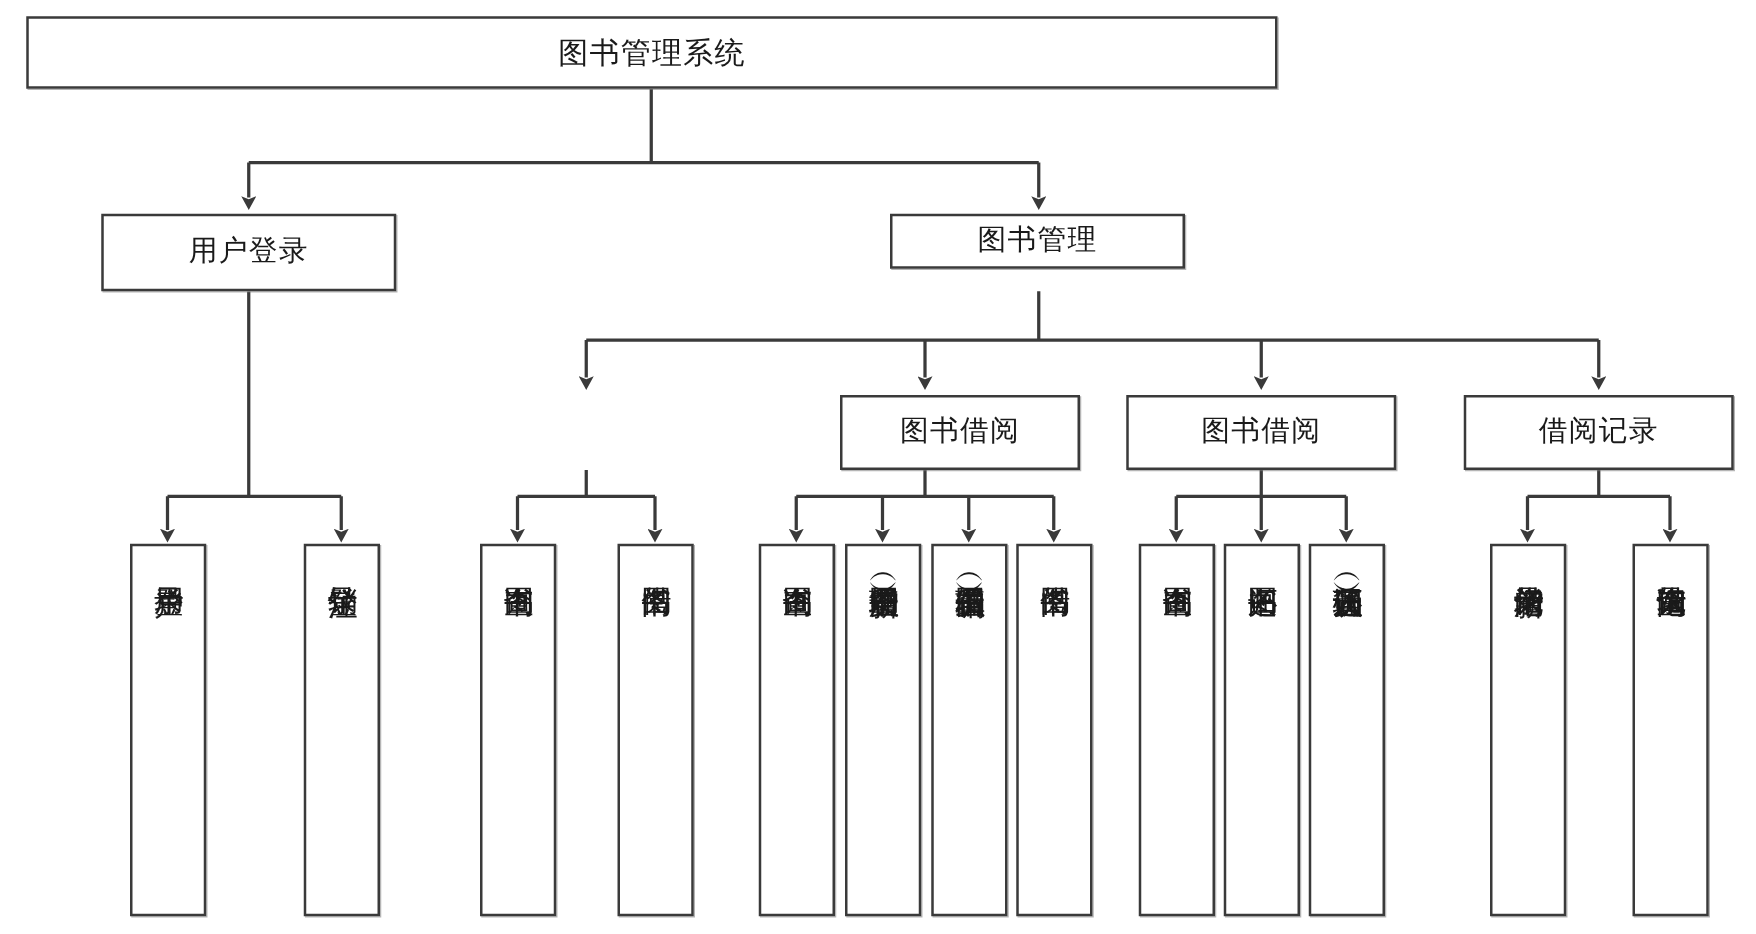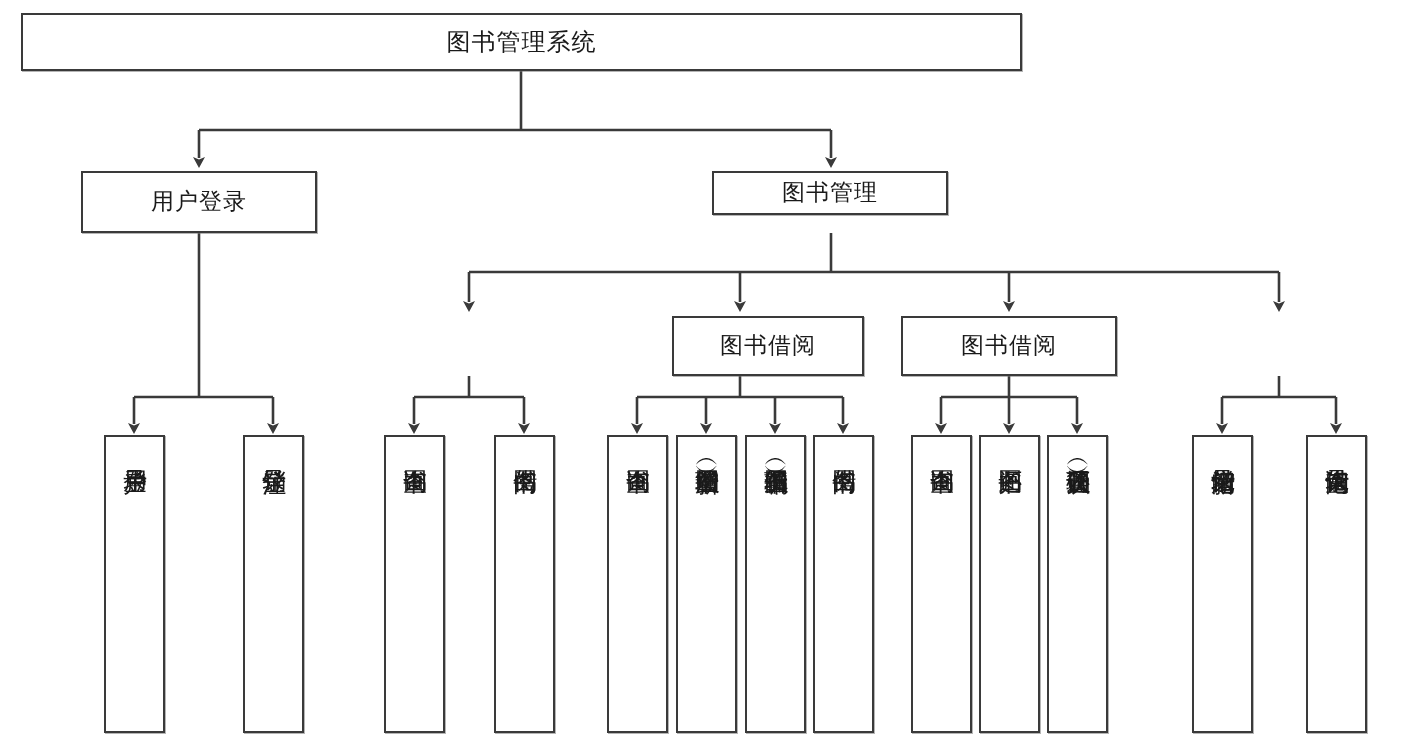--- a/index.html
+++ b/index.html
@@ -133,20 +133,23 @@
   <div class="node horiz" style="left:712px; top:171px; width:236px; height:44px;">
     <span>图书管理</span>
   </div>
 
   <div class="node horiz" style="left:632px; top:316px; width:192px; height:60px;margin-left:40px;">
     <span>图书借阅</span>
   </div>
   <div class="node horiz" style="left:901px; top:316px; width:216px; height:60px;">
     <span>图书借阅</span>
   </div>
+  <div class="node horiz" style="left:1171px; top:316px; width:216px; height:60px;">
+    <span>借阅记录</span>
+  </div>
 
   <div class="node leaf" style="left:104px; top:435px; width:61px; height:298px;">
     <span class="vtext">用户登录</span>
   </div>
   <div class="node leaf" style="left:243px; top:435px; width:61px; height:298px;">
     <span class="vtext">注销登录</span>
   </div>
 
   <div class="node leaf" style="left:384px; top:435px; width:61px; height:298px;">
     <span class="vtext">查询图书</span>

